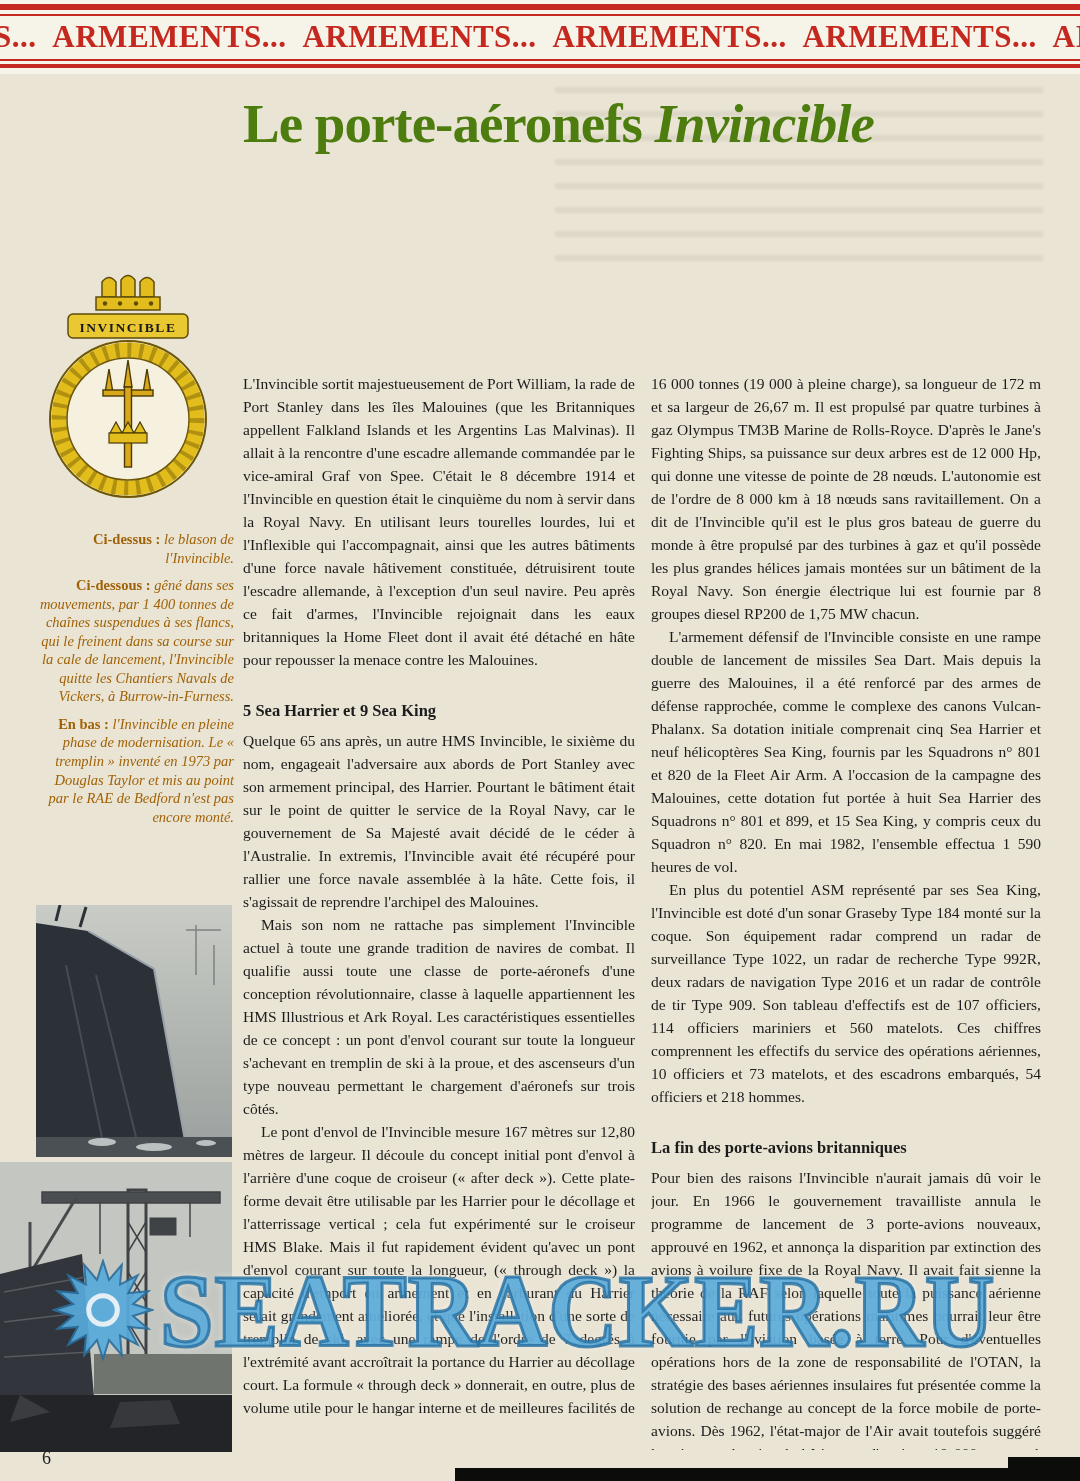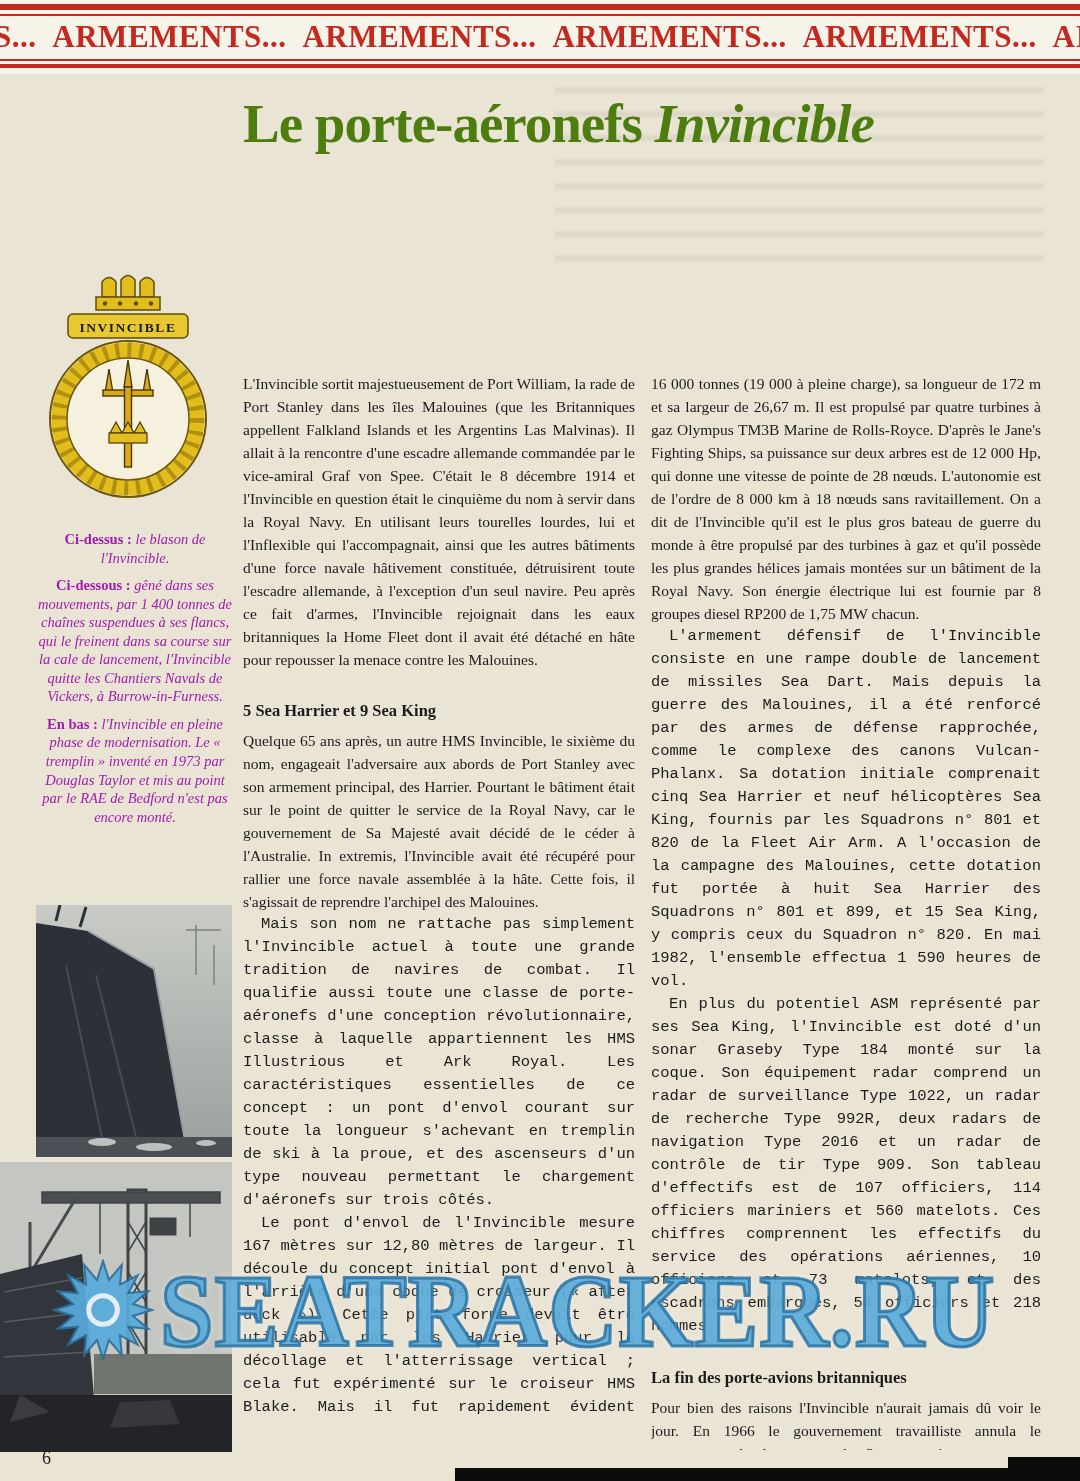--- a/index.html
+++ b/index.html
@@ -42,38 +42,38 @@
     letter-spacing:-1px;
   }
   .title .it{font-style:italic;}
 
   
   .badge-wrap{position:absolute;left:42px;top:256px;width:172px;height:260px;}
   .badge-wrap svg{display:block;width:100%;height:100%;}
 
   .captions{
     position:absolute;left:36px;top:530px;width:198px;
-    font-size:14.5px;line-height:1.28;font-style:italic;color:#a21caf;
-    text-align:center;
+    font-size:14.5px;line-height:1.28;font-style:italic;color:#a16207;
+    text-align:right;
   }
   .captions p{margin:0 0 9px;}
   .captions b{font-style:normal;font-weight:700;}
 
   .photo{position:absolute;overflow:hidden;background:#9aa09e;}
   .photo svg{display:block;width:100%;height:100%;}
   .photo1{left:36px;top:905px;width:196px;height:252px;}
   .photo2{left:0;top:1162px;width:232px;height:290px;}
 
   
   .body-col{
     position:absolute;font-size:15.5px;line-height:23px;
     text-align:justify;color:#1c1c1c;
   }
   .body-col p{margin:0;}
-  .body-col p.ind{text-indent:18px;font-family:Liberation Mono, monospace;}
+  .body-col p.ind{text-indent:18px;}
   .subhead{font-weight:700;font-size:16.5px;margin:28px 0 7px;text-align:left;}
   .col-mid{left:243px;top:372px;width:392px;height:1048px;overflow:hidden;}
   .col-right{left:651px;top:372px;width:390px;height:1078px;overflow:hidden;}
 
   
   .watermark{
     position:absolute;left:52px;top:1240px;width:1028px;height:140px;
     display:flex;align-items:center;z-index:60;pointer-events:none;
   }
   .wm-star{width:102px;height:102px;flex:0 0 auto;opacity:.92;}

